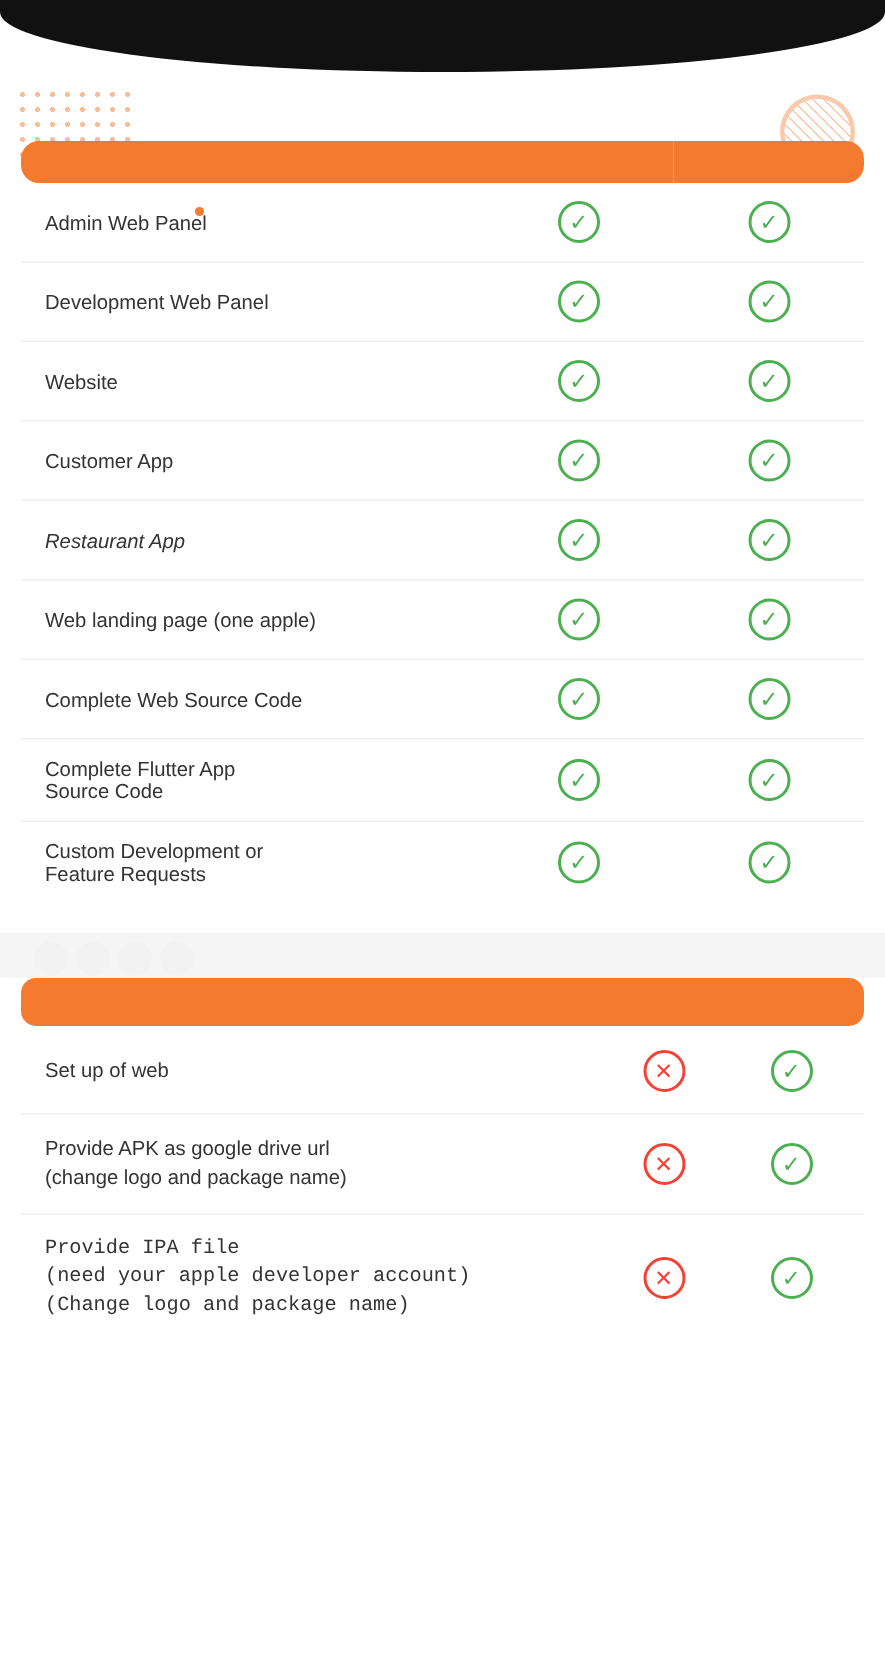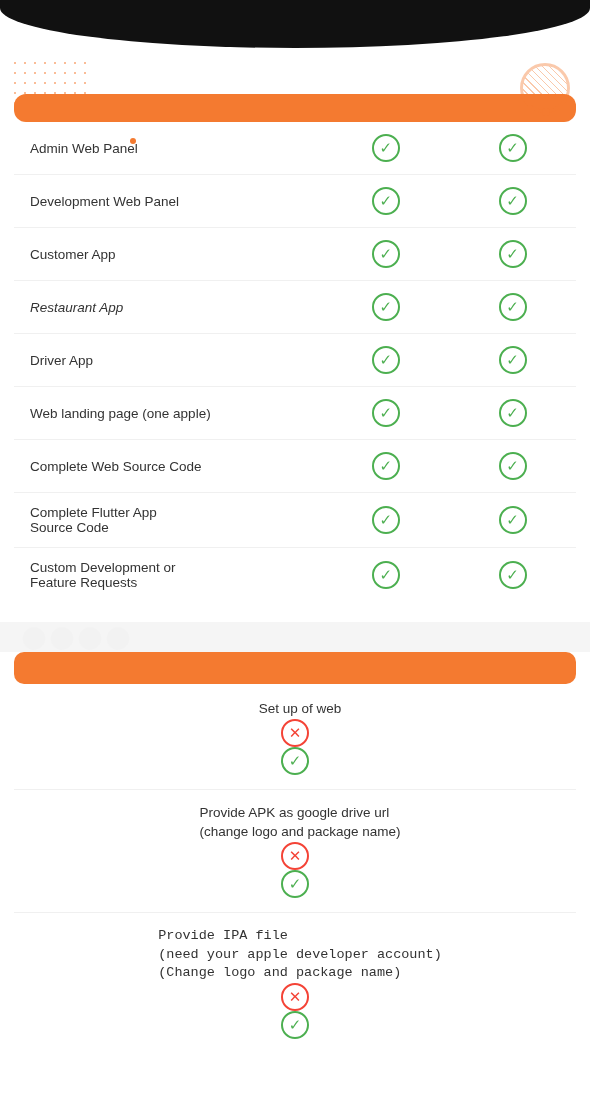--- a/index.html
+++ b/index.html
@@ -188,21 +188,20 @@
       font-size: 18px;
       font-weight: 700;
       letter-spacing: 1px;
     }
 
     .setup-row {
       display: flex;
       align-items: center;
       padding: 14px 6px;
       border-bottom: 1px solid #f0f0f0;
-      flex-direction: column;
     }
     .setup-row:last-child {
       border-bottom: none;
     }
     .setup-label {
       flex: 1;
       font-size: 13.5px;
       color: #333;
       padding-left: 10px;
       line-height: 1.4;
@@ -260,31 +259,31 @@
             <td style="white-space: pre-line; margin-top: 25px;">Admin Web Panel</td>
             <td><span class="check-icon">✓</span></td>
             <td><span class="check-icon">✓</span></td>
           </tr>
           <tr class="table-body-row">
             <td style="white-space: pre-line;">Development Web Panel</td>
             <td><span class="check-icon">✓</span></td>
             <td><span class="check-icon">✓</span></td>
           </tr>
           <tr class="table-body-row">
+            <td style="white-space: pre-line;">Website</td>
+            <td><span class="check-icon">✓</span></td>
+            <td><span class="check-icon">✓</span></td>
+          </tr>
+          <tr class="table-body-row">
             <td style="white-space: pre-line;">Customer App</td>
             <td><span class="check-icon">✓</span></td>
             <td><span class="check-icon">✓</span></td>
           </tr>
           <tr class="table-body-row">
             <td style="white-space: pre-line; font-style: italic;">Restaurant App</td>
-            <td><span class="check-icon">✓</span></td>
-            <td><span class="check-icon">✓</span></td>
-          </tr>
-          <tr class="table-body-row">
-            <td style="white-space: pre-line;">Driver App</td>
             <td><span class="check-icon">✓</span></td>
             <td><span class="check-icon">✓</span></td>
           </tr>
           <tr class="table-body-row">
             <td style="white-space: pre-line;">Web landing page (one apple)</td>
             <td><span class="check-icon">✓</span></td>
             <td><span class="check-icon">✓</span></td>
           </tr>
           <tr class="table-body-row">
             <td style="white-space: pre-line;">Complete Web Source Code</td>

